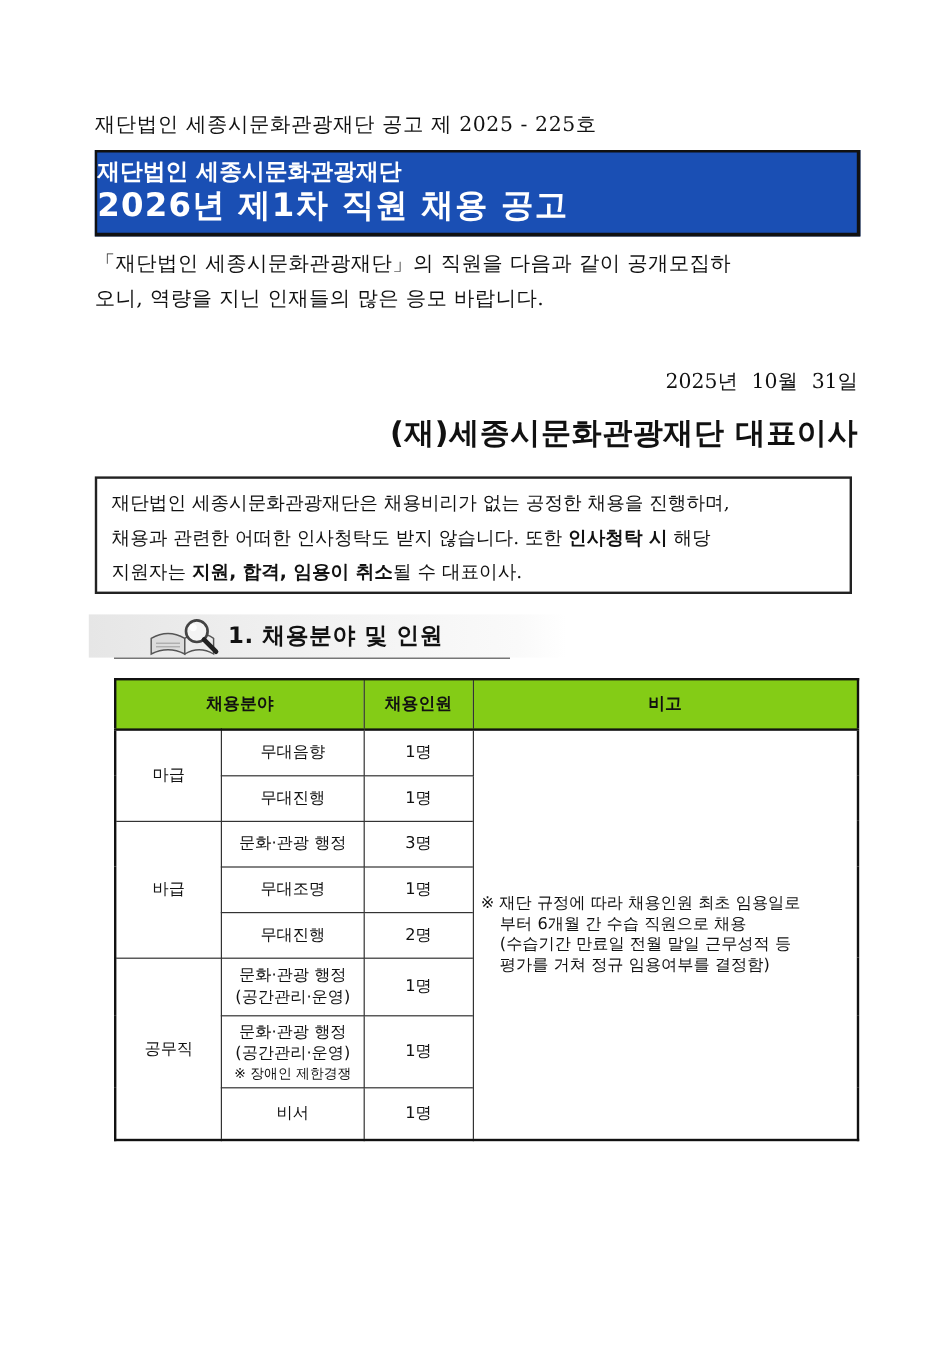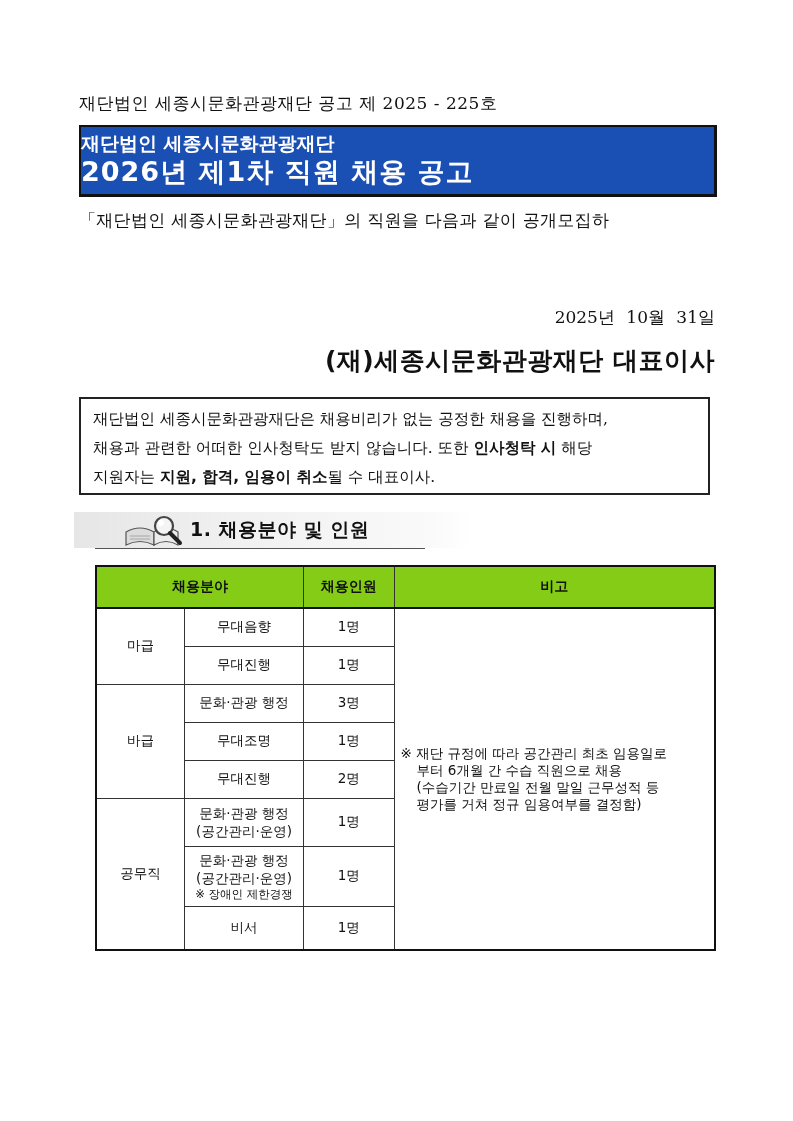--- a/index.html
+++ b/index.html
@@ -73,20 +73,21 @@
 
 <div class="abs notice-no">재단법인 세종시문화관광재단 공고 제 2025 - 225호</div>
 
 <div class="abs banner">
   <div class="l1">재단법인 세종시문화관광재단</div>
   <div class="l2">2026년 제1차 직원 채용 공고</div>
 </div>
 
 <div class="abs intro">
   <span class="line">「재단법인 세종시문화관광재단」의 직원을 다음과 같이 공개모집하</span>
+  <span class="line">오니, 역량을 지닌 인재들의 많은 응모 바랍니다.</span>
 </div>
 
 <div class="abs date">2025년  10월 31일</div>
 
 <div class="abs signer">(재)세종시문화관광재단 대표이사</div>
 
 <div class="abs ethics">
   <span class="line">재단법인 세종시문화관광재단은 채용비리가 없는 공정한 채용을 진행하며,</span>
   <span class="line"><span>채용과 관련한 어떠한 인사청탁도 받지 않습니다. 또한 </span><b>인사청탁 시</b><span> 해당</span></span>
   <span class="line"><span>지원자는 </span><b>지원, 합격, 임용이 취소</b><span>될 수 대표이사.</span></span>
@@ -119,21 +120,21 @@
       <tr>
     <th colspan="2">채용분야</th>
     <th>채용인원</th>
     <th>비고</th>
   </tr>
   <tr style="height:38px">
     <td rowspan="2">마급</td>
     <td>무대음향</td>
     <td>1명</td>
     <td rowspan="8" class="note">
-      <span style="display:block">※ 재단 규정에 따라 공간관리 최초 임용일로</span>
+      <span style="display:block">※ 재단 규정에 따라 채용인원 최초 임용일로</span>
       <span class="indent">부터 6개월 간 수습 직원으로 채용</span>
       <span class="indent">(수습기간 만료일 전월 말일 근무성적 등</span>
       <span class="indent">평가를 거쳐 정규 임용여부를 결정함)</span>
     </td>
   </tr>
   <tr style="height:38px">
     <td>무대진행</td>
     <td>1명</td>
   </tr>
   <tr style="height:38px">

